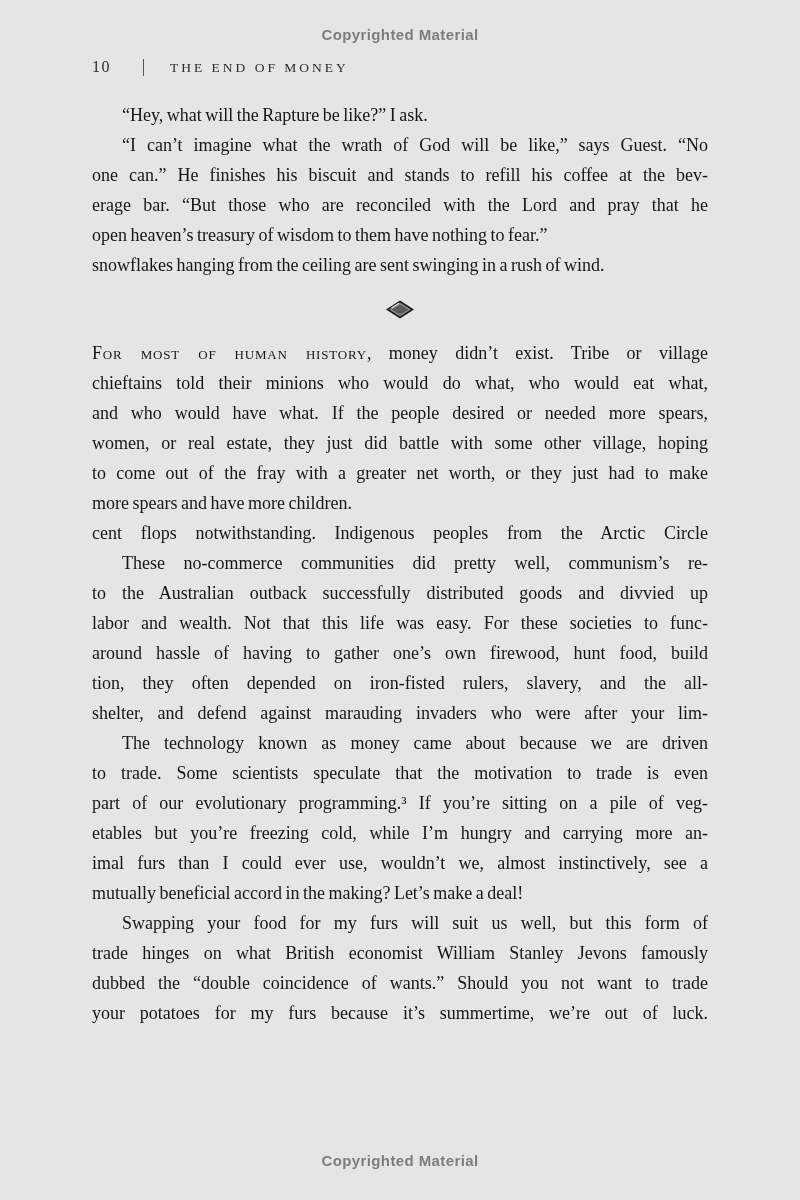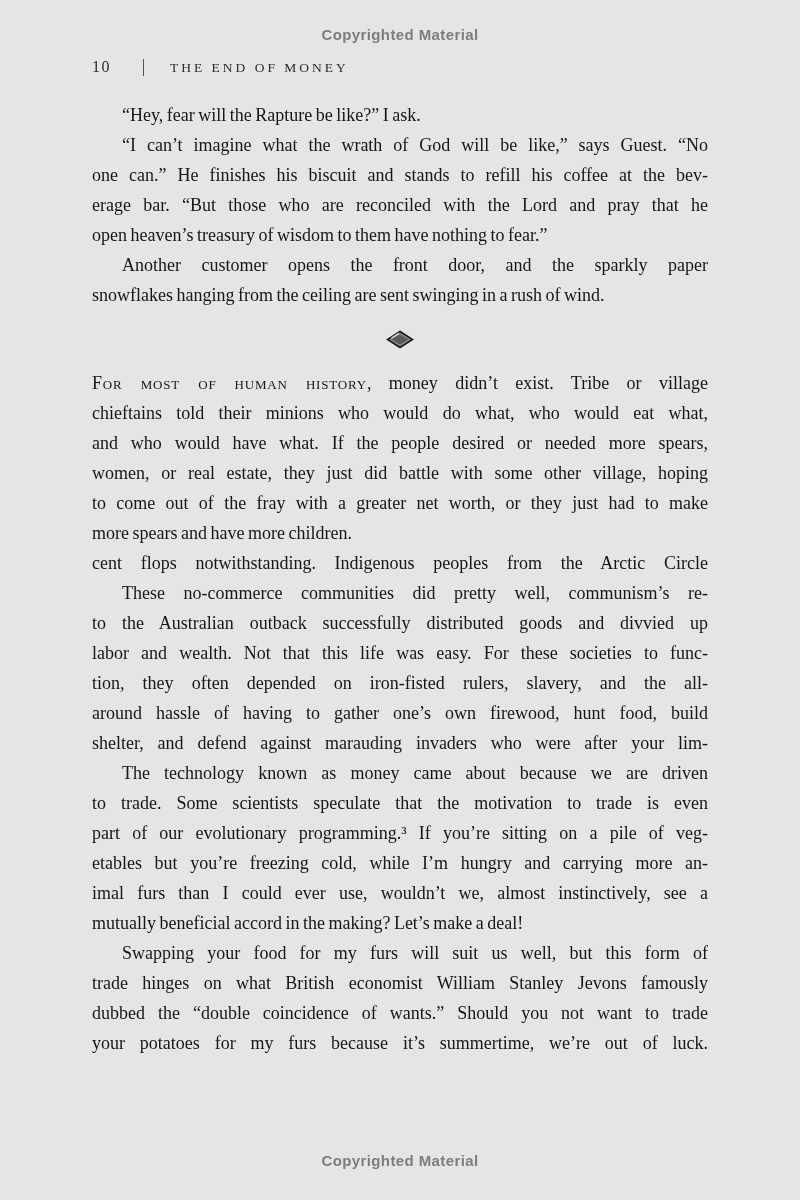--- a/index.html
+++ b/index.html
@@ -88,28 +88,27 @@
   <div class="notice top">Copyrighted Material</div>
 
   <div class="running-header">
     <span class="page-number">10</span>
     <span class="header-divider"></span>
     <span class="running-title">THE END OF MONEY</span>
   </div>
 
   <div class="body-text">
 
-    <div class="line indent last">“Hey, fear will the Rapture be like?” I ask.</div>
+    <div class="line indent last">“Hey, what will the Rapture be like?” I ask.</div>
 
     <div class="line indent">“I can’t imagine what the wrath of God will be like,” says Guest. “No</div>
     <div class="line">one can.” He finishes his biscuit and stands to refill his coffee at the bev-</div>
     <div class="line">erage bar. “But those who are reconciled with the Lord and pray that he</div>
     <div class="line last">open heaven’s treasury of wisdom to them have nothing to fear.”</div>
 
-    <div class="line indent">Another customer opens the front door, and the sparkly paper</div>
     <div class="line last">snowflakes hanging from the ceiling are sent swinging in a rush of wind.</div>
 
     <div class="ornament">
       <svg width="28" height="19" viewBox="0 0 28 19">
         <polygon points="14,1.5 26.5,9.5 14,17.5 1.5,9.5" fill="#8a8a8a" stroke="#1a1a1a" stroke-width="1.6"></polygon>
         <polygon points="14,4.5 22.5,9.5 14,14.5 5.5,9.5" fill="#5a5a5a"></polygon>
         <line x1="5.5" y1="8" x2="13" y2="3.2" stroke="#e8e8e8" stroke-width="1.2"></line>
       </svg>
     </div>
 
@@ -117,22 +116,22 @@
     <div class="line">chieftains told their minions who would do what, who would eat what,</div>
     <div class="line">and who would have what. If the people desired or needed more spears,</div>
     <div class="line">women, or real estate, they just did battle with some other village, hoping</div>
     <div class="line">to come out of the fray with a greater net worth, or they just had to make</div>
     <div class="line last">more spears and have more children.</div>
 
     <div class="line">cent flops notwithstanding. Indigenous peoples from the Arctic Circle</div>
     <div class="line indent">These no-commerce communities did pretty well, communism’s re-</div>
     <div class="line">to the Australian outback successfully distributed goods and divvied up</div>
     <div class="line">labor and wealth. Not that this life was easy. For these societies to func-</div>
+    <div class="line">around hassle of having to gather one’s own firewood, hunt food, build</div>
     <div class="line">tion, they often depended on iron-fisted rulers, slavery, and the all-</div>
-    <div class="line">around hassle of having to gather one’s own firewood, hunt food, build</div>
     <div class="line">shelter, and defend against marauding invaders who were after your lim-</div>
 
     <div class="line indent">The technology known as money came about because we are driven</div>
     <div class="line">to trade. Some scientists speculate that the motivation to trade is even</div>
     <div class="line">part of our evolutionary programming.³ If you’re sitting on a pile of veg-</div>
     <div class="line">etables but you’re freezing cold, while I’m hungry and carrying more an-</div>
     <div class="line">imal furs than I could ever use, wouldn’t we, almost instinctively, see a</div>
     <div class="line last">mutually beneficial accord in the making? Let’s make a deal!</div>
 
     <div class="line indent">Swapping your food for my furs will suit us well, but this form of</div>

